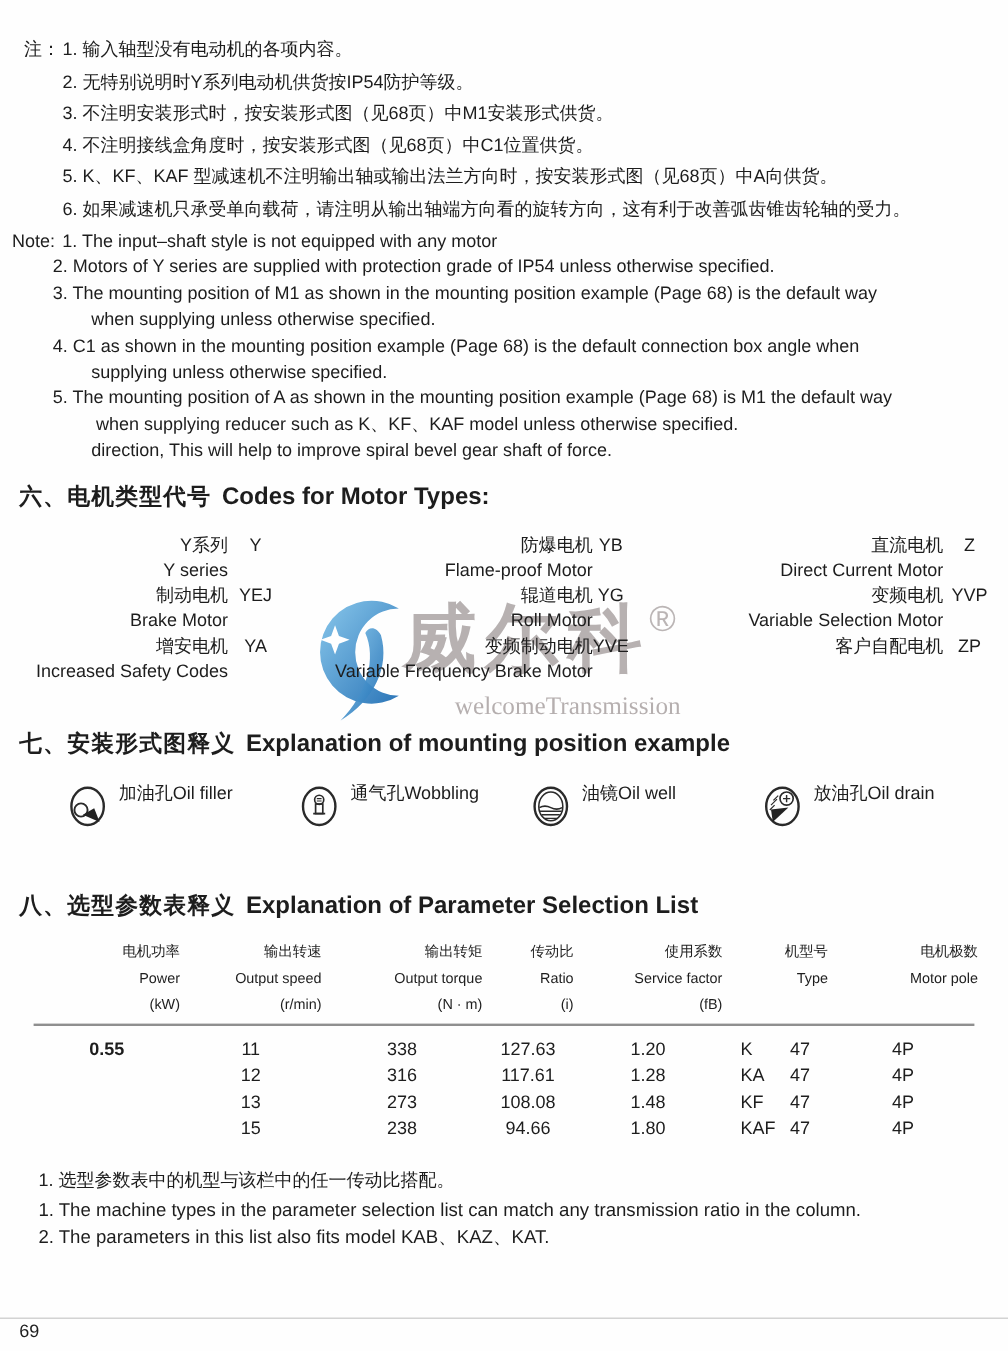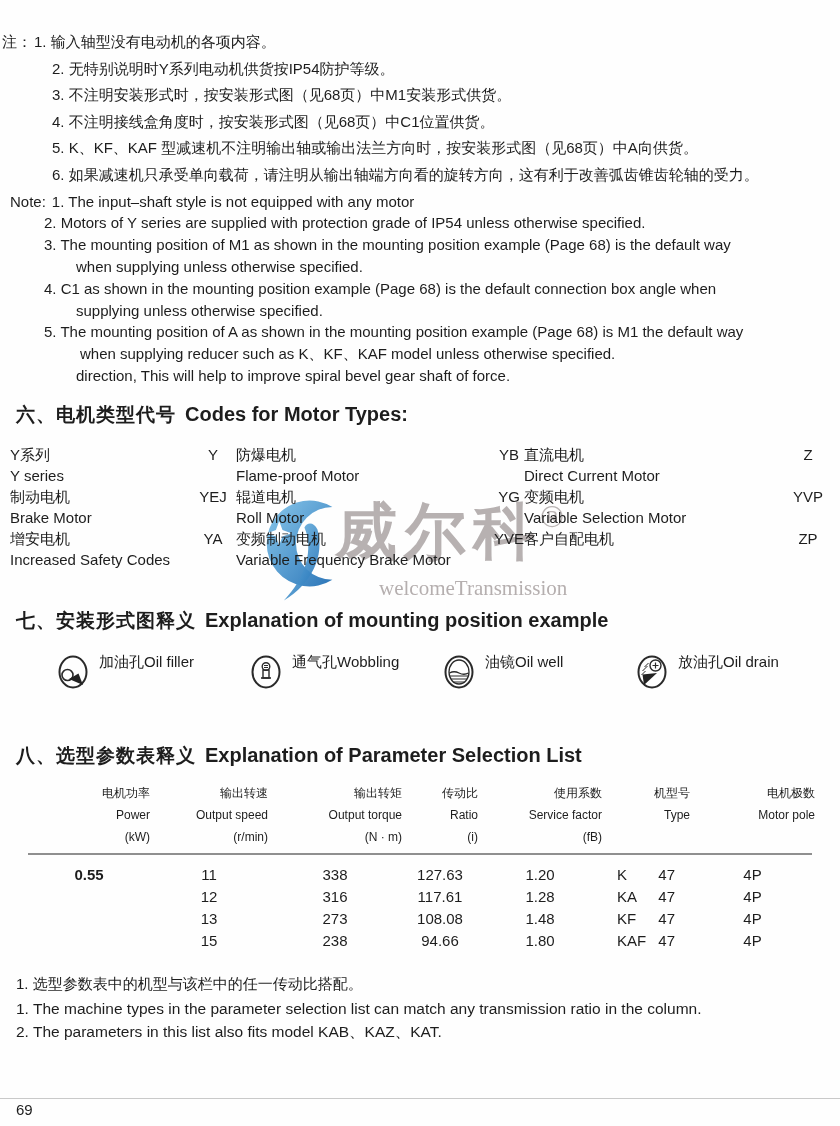--- a/index.html
+++ b/index.html
@@ -14,38 +14,38 @@
   .wm-en{position:absolute;left:126px;top:90px;font-size:21px;font-family:"Liberation Serif","DejaVu Serif",serif;color:#b2abab;opacity:.95;white-space:nowrap;}
 
   .content{position:relative;z-index:1;}
 
   
   .notes-cn{padding-top:29px;font-size:15px;line-height:26.6px;}
   .notes-cn .prefix{margin-right:2px;}
   .notes-en{margin-top:2px;font-size:15px;line-height:21.8px;}
   .notes-en .prefix{margin-right:6px;}
   .line{white-space:pre-wrap;}
-  .l-first{padding-left:2px;}
+  .l-first{padding-left:20px;}
   .notes-en .l-first{padding-left:10px;}
   .l-item{padding-left:52px;}
   .notes-en .l-item{padding-left:44px;}
   .l-cont{padding-left:76px;}
   .l-cont2{padding-left:80px;}
 
   
   .sec-h{margin:0;font-weight:700;line-height:26px;padding-left:16px;}
   .sec-h .h-cn{font-size:19px;letter-spacing:1px;}
   .sec-h .h-en{font-size:20px;margin-left:9px;}
   .sec6{margin-top:13px;}
   .sec7{margin-top:36px;}
   .sec8{margin-top:44px;}
 
   
   .motor-grid{display:grid;grid-template-columns:180px 46px 258px 30px 262px 44px;padding-left:10px;margin-top:16px;font-size:15px;}
-  .mname{text-align:left;line-height:21px;}
+  .mname{text-align:right;line-height:21px;}
   .mname .en{white-space:nowrap;}
   .mcode{text-align:center;line-height:21px;}
 
   
   .mount-row{display:flex;padding-left:57px;margin-top:17px;height:46px;}
   .mount-item{width:193px;display:flex;align-items:flex-start;}
   .mount-item:last-child{width:auto;}
   .mi-icon{flex:0 0 auto;width:32px;height:38px;margin-top:2px;}
   .mi-icon svg{width:32px;height:38px;}
   .mi-labels{display:flex;flex-direction:row;margin-left:10px;line-height:21px;font-size:15px;}
@@ -54,21 +54,21 @@
   .param-table{margin:13px 28px 0 28px;}
   .p-grid{display:grid;grid-template-columns:122px 118px 134px 76px 124px 88px 125px;}
   .ph{text-align:right;font-size:12px;line-height:22px;}
   .p-rule{border-top:2px solid #8f8f8f;margin-top:5px;}
   .p-body{padding-top:9px;}
   .p-body .pc{text-align:center;font-size:15px;line-height:22px;}
   .pc.bold{font-weight:700;}
   .type-box{display:inline-flex;width:58px;justify-content:space-between;}
 
   
-  .footnotes{margin-top:19px;padding-left:16px;}
+  .footnotes{margin-top:19px;padding-left:32px;}
   .fn-cn{font-size:15px;line-height:26.5px;}
   .fn-en{font-size:15.5px;line-height:23px;}
 
   .bottom-rule{position:absolute;left:0;top:1098px;width:840px;border-top:1px solid #c9c9c9;}
   .page-num{position:absolute;left:16px;top:1101px;font-size:15px;}
 </style>
 </head>
 <body>
 
 <div class="page">

